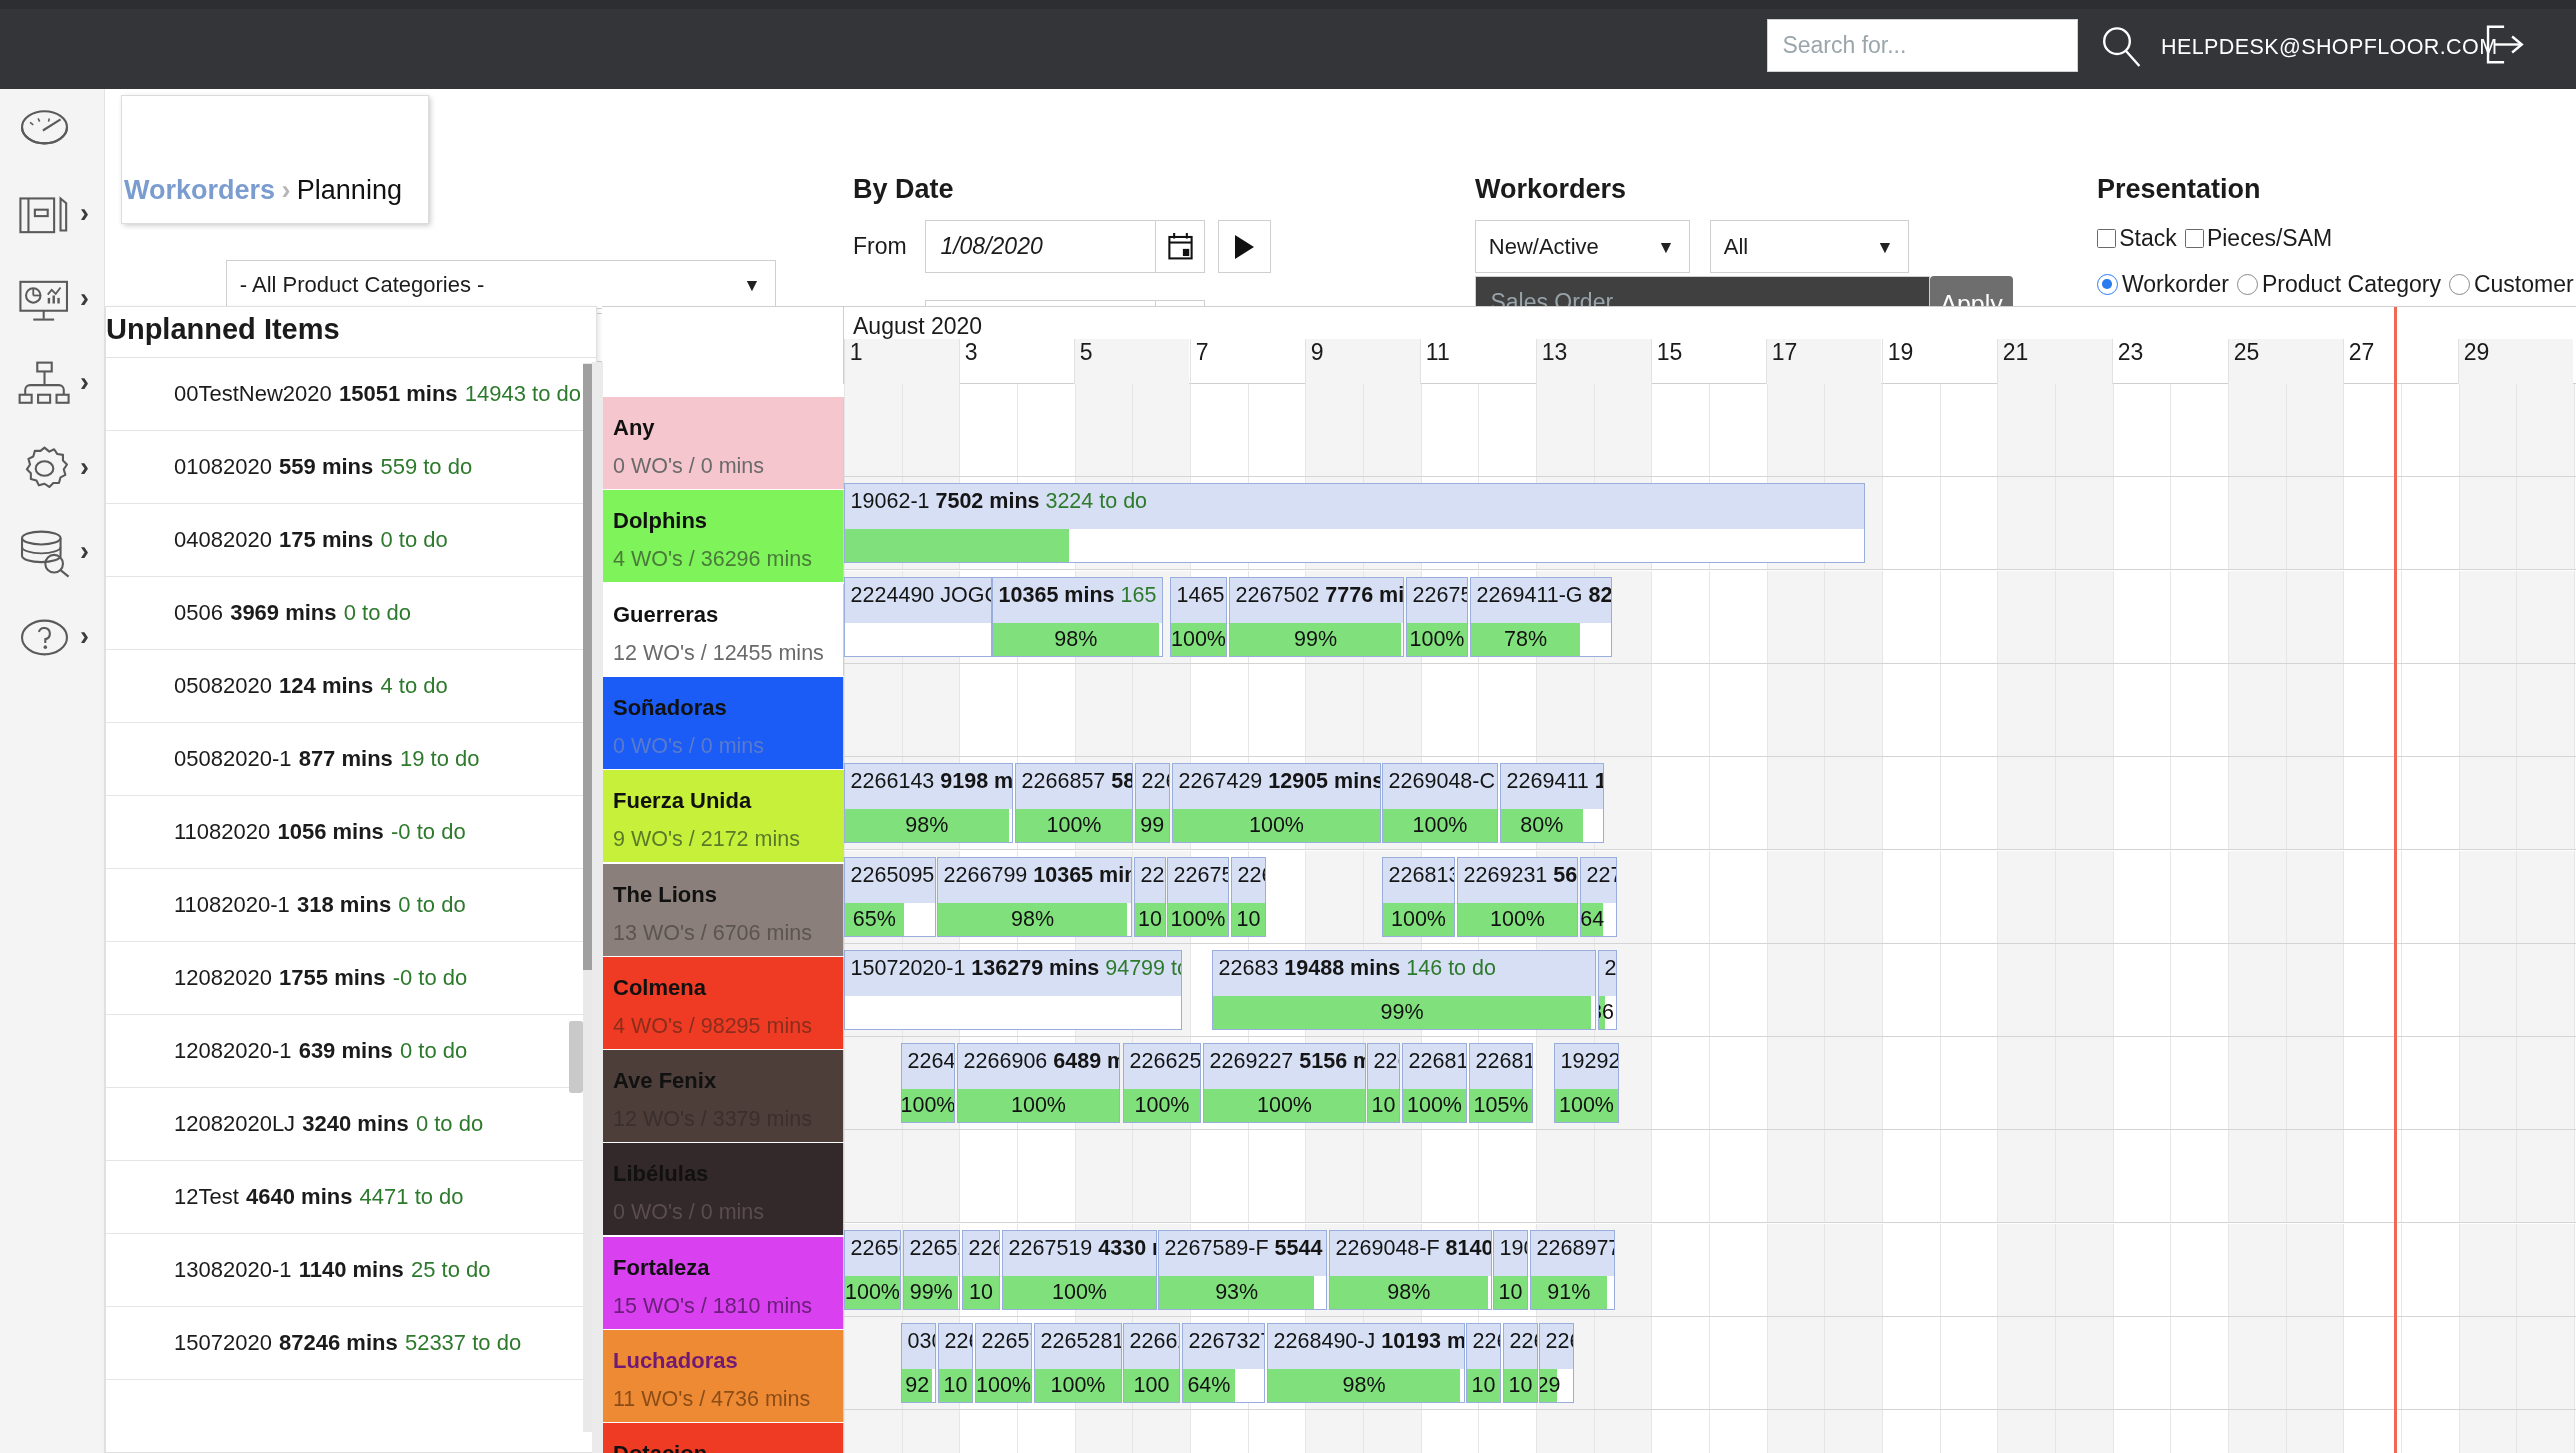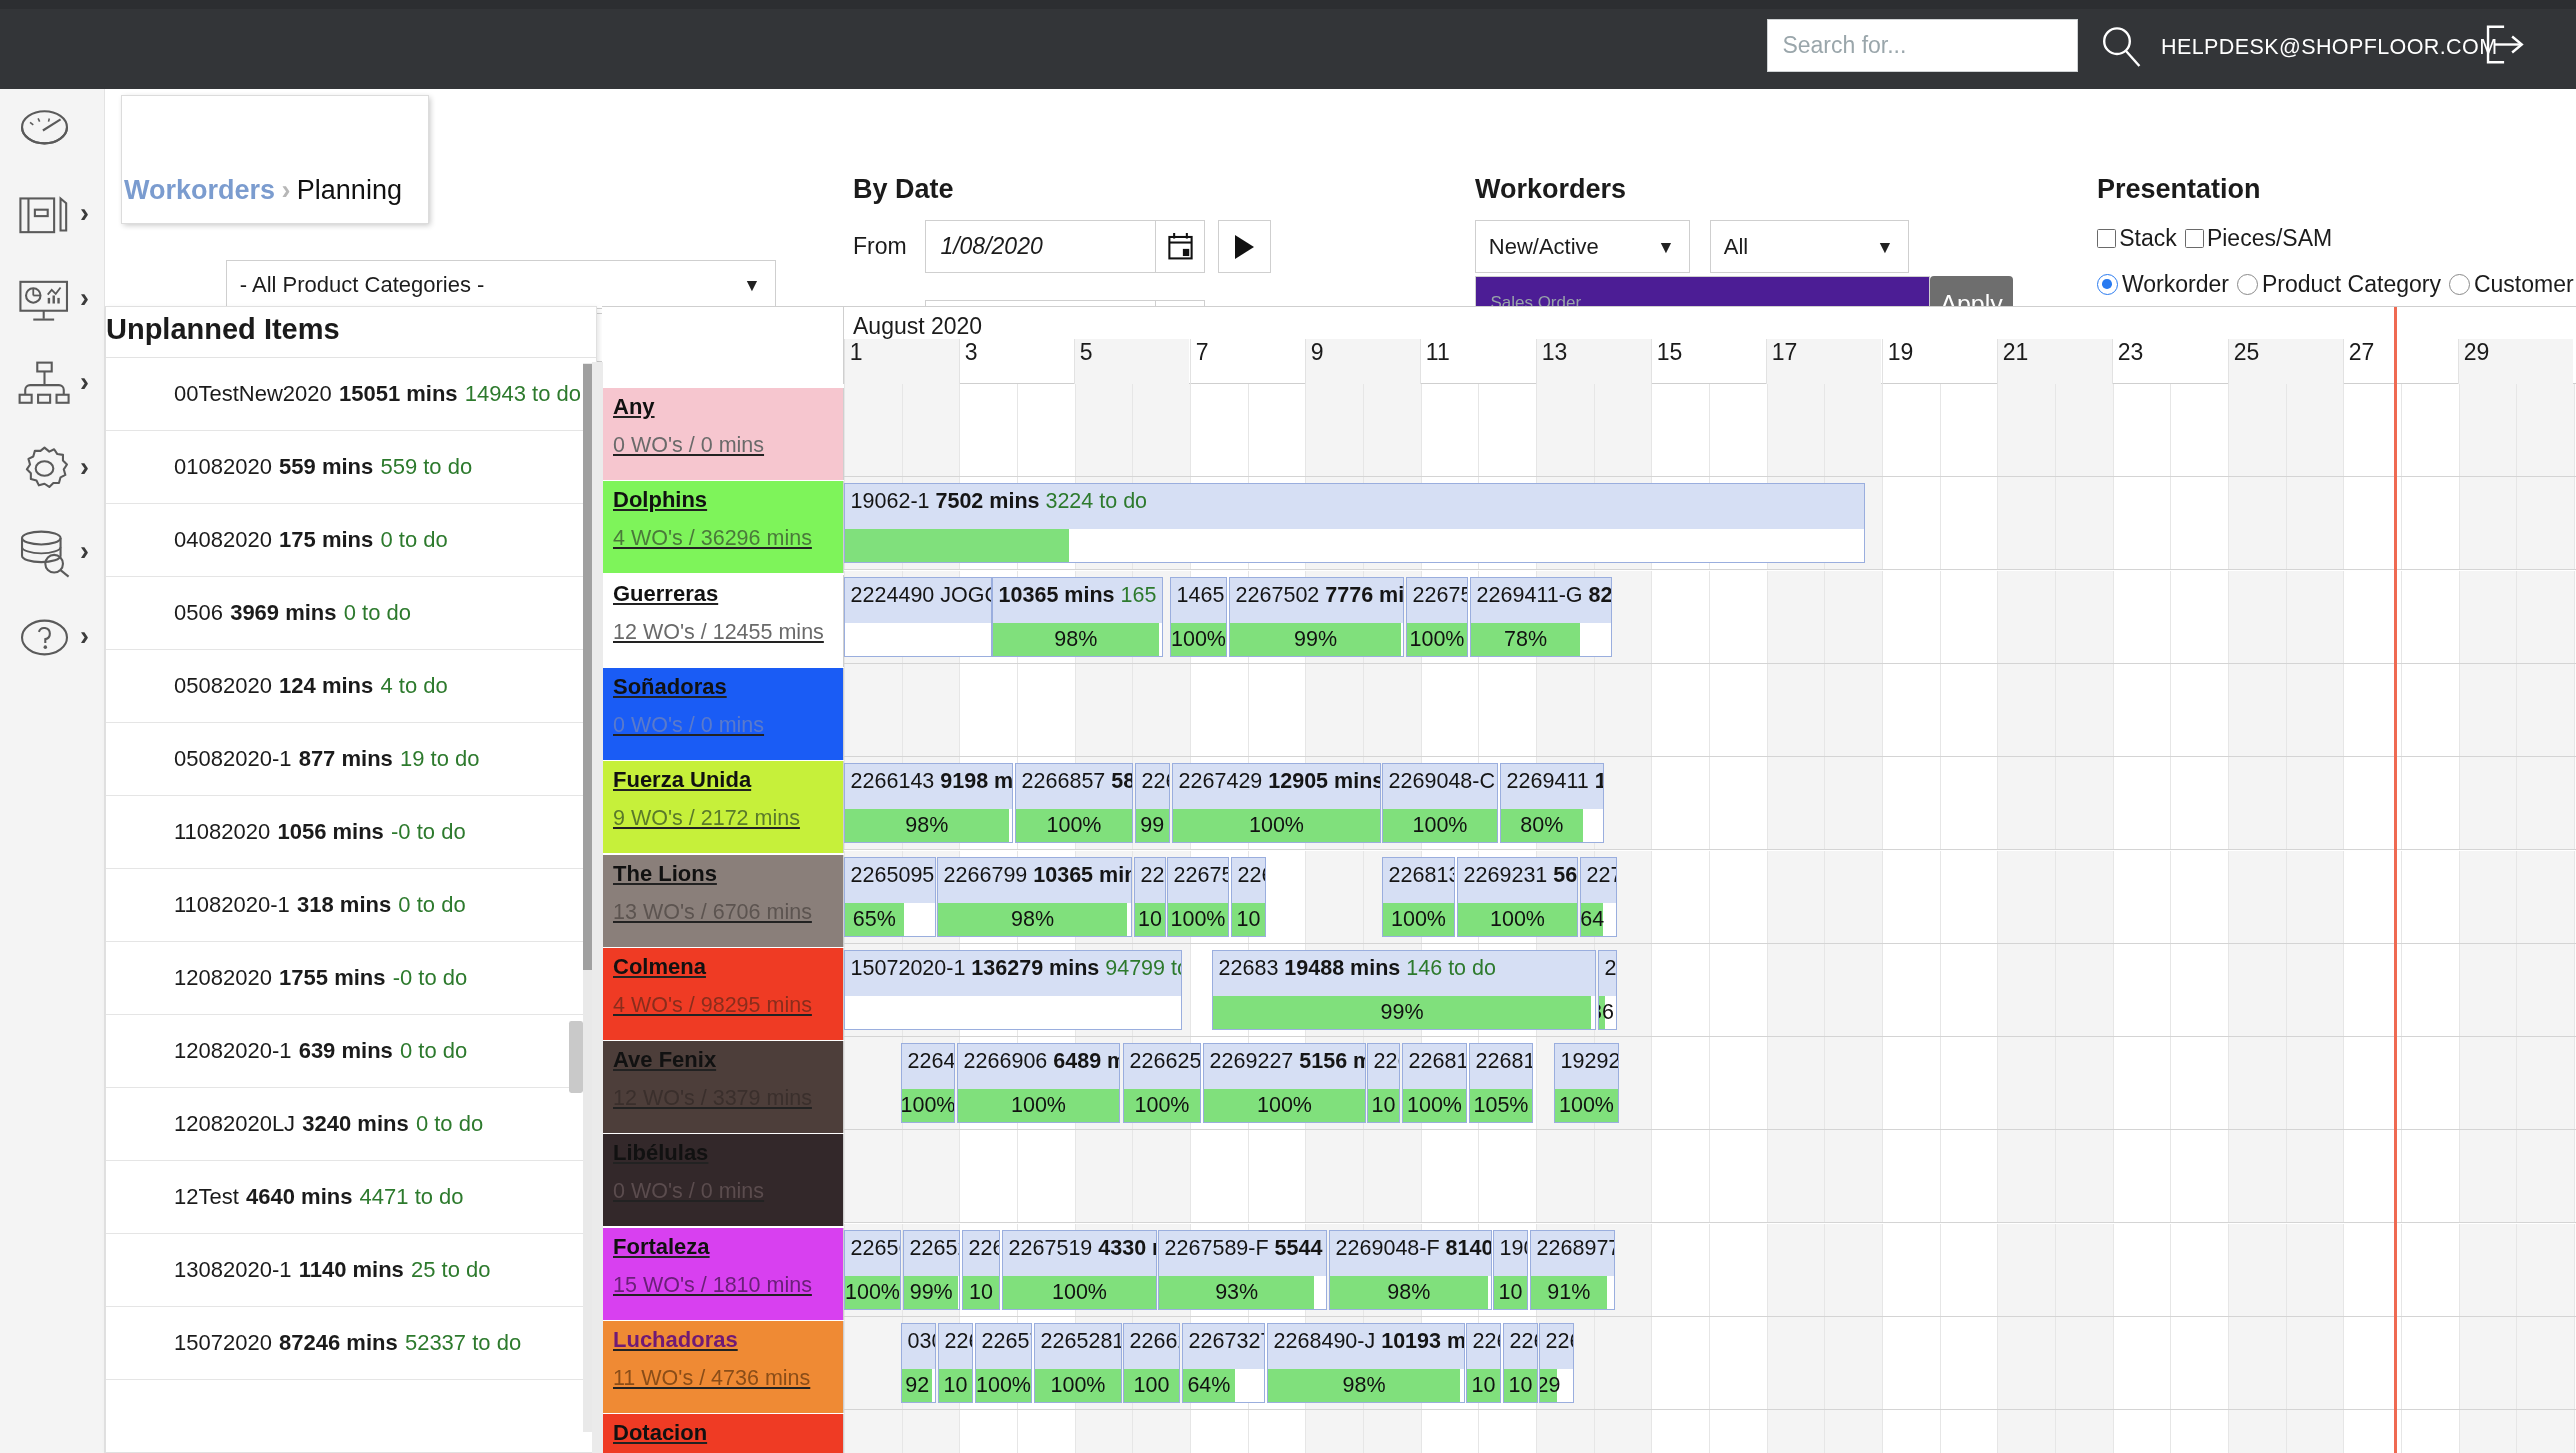--- a/index.html
+++ b/index.html
@@ -109,21 +109,21 @@
     align-items:center; justify-content:center; cursor:pointer;
   }
   #play-btn .tri{
     width:0;height:0;border-left:19px solid #111;
     border-top:12px solid transparent;border-bottom:12px solid transparent;
   }
   #sel-status{ left:1370px; top:131px; width:215px; height:53px; }
   #sel-all{ left:1605px; top:131px; width:199px; height:53px; }
   #inp-salesorder{
     position:absolute; left:1370px; top:187px; width:455px; height:53px;
-    background:#4c1d95; border:0.8px solid #cfcfcf; font-size:17px;
+    background:#404040; border:0.8px solid #cfcfcf; font-size:23px;
     padding-left:14.4px; color:#98a4a9; display:flex; align-items:center;
   }
   #apply-btn{
     position:absolute; left:1825px; top:187px; width:83px; height:56px;
     background:#6e6e6e; color:#fff; font-size:25px; border-radius:4px;
     display:flex; align-items:center; justify-content:center; cursor:pointer;
   }
 
   .optrow{ position:absolute; font-size:23px; color:#1b1b1b; display:flex;
     align-items:center; white-space:nowrap; }
@@ -191,22 +191,22 @@
     position:absolute; top:32px; height:45px; width:57px;
     font-size:23px; color:#1b1b1b; padding-left:4.8px;
     border-left:0.8px solid #e2e2e2;
   }
   .daycell.shade{ background:#f4f4f4; }
 
   
   #gantt-body{ position:absolute; left:0; top:77px; width:1974px; height:1070px; }
   .grow{ position:absolute; left:0; width:1974px; border-bottom:0.8px solid #d4d4d4; }
   .glabel{
-    position:absolute; left:0; top:4px; width:242px; height:100%;
-    padding:6px 0 0 11px; border-right:0.8px solid #cfcfcf;text-decoration:underline;
+    position:absolute; left:0; top:13px; width:242px; height:100%;
+    padding:18px 0 0 11px; border-right:0.8px solid #cfcfcf;
   }
   .glabel .gname{ font-size:22px; font-weight:bold; color:#111; display:block; }
   .glabel .gsub{ font-size:21.5px; color:#6a6a6a; display:block; margin-top:12.8px; }
   .gtrack{ position:absolute; left:242px; top:0; right:0; height:100%; }
   .gcolgrid{ position:absolute; left:0; top:0; right:0; height:100%; }
   .gcol{ position:absolute; top:0; height:100%; width:57px; border-left:0.8px solid #e6e6e6; }
   .gcol.shade{ background:#f4f4f4; }
 
   .bar{
     position:absolute; background:#d6dff4; border:0.8px solid #9aaede;

